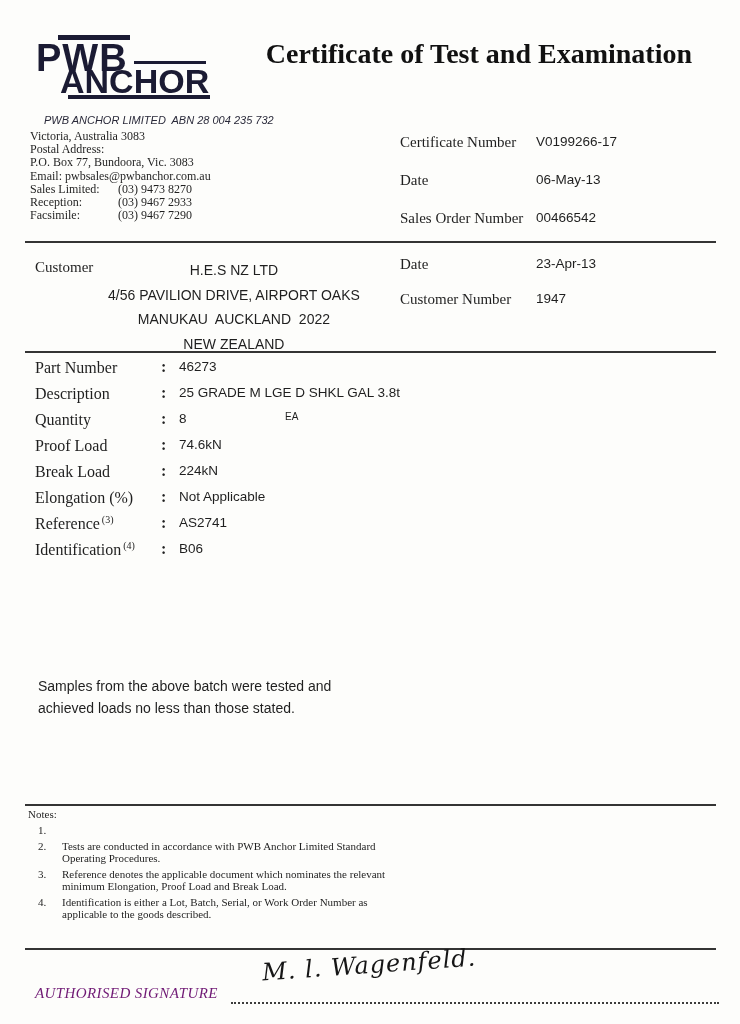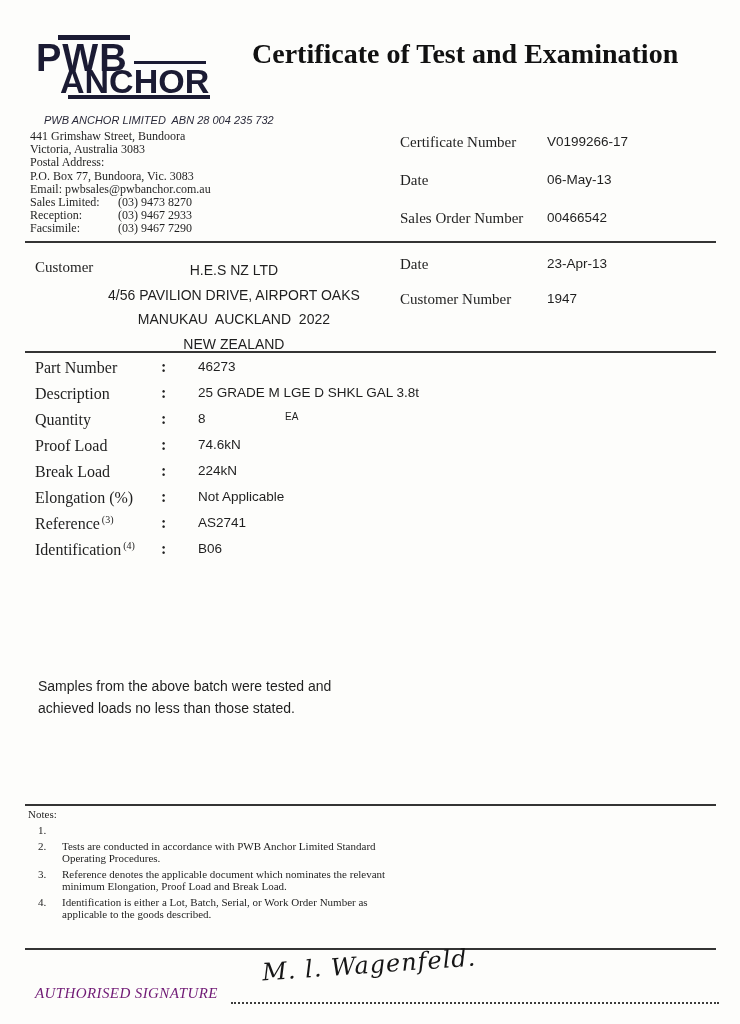--- a/index.html
+++ b/index.html
@@ -16,59 +16,59 @@
   .logo-pwb{position:absolute; left:0; top:9px; font-family:"Liberation Sans",sans-serif;
             font-weight:bold; font-size:38px; line-height:1; letter-spacing:1px;}
   .logo-bar-mid{position:absolute; left:98px; top:31px; width:72px; height:3px; background:currentColor;}
   .logo-anchor{position:absolute; left:24px; top:34px; font-family:Liberation Sans, sans-serif;
                font-weight:bold; font-size:34px; line-height:1; letter-spacing:0;}
   .logo-bar-bottom{position:absolute; left:32px; top:65px; width:142px; height:4px; background:currentColor;}
   .logo-subtext{position:absolute; left:8px; top:84px; font-family:"Liberation Sans",sans-serif;
                 font-style:italic; font-size:11px; color:#2a2a3a; white-space:pre;}
 
   
-  .doc-title{position:absolute; left:252px; top:38px; width:440px; text-align:left;
+  .doc-title{position:absolute; left:252px; top:38px; width:440px; text-align:right;
              font-weight:bold; font-size:28px; line-height:1.15; color:#111;}
 
   
   .company{position:absolute; left:30px; top:130px; width:230px; font-size:12px; line-height:13.2px;}
   .addr-line{white-space:pre;}
   .phone-row{display:flex;}
   .phone-label{width:88px; flex:none;}
   .phone-number{white-space:pre;}
 
   
   .fieldcol{position:absolute; left:400px; width:320px;}
   .fieldcol.cert{top:132px;}
   .fieldcol.order{top:254px;}
   .fieldcol.cert .frow{height:38px;}
   .fieldcol.order .frow{height:35px;}
   .frow{position:relative;}
   .flabel{position:absolute; left:0; top:2px; font-size:15px;}
-  .fvalue{position:absolute; left:147px; top:2px; font-family:"Liberation Sans",sans-serif;
+  .fvalue{position:absolute; left:136px; top:2px; font-family:"Liberation Sans",sans-serif;
           font-size:13.5px; white-space:pre;}
 
   
   .rule{position:absolute; left:25px; width:691px; height:2px; background:#343434;}
   .rule1{top:241px;} .rule2{top:351px;} .rule3{top:804px;} .rule4{top:948px;}
 
   
   .customer{position:absolute; left:35px; top:256px; width:350px;}
   .cust-label{position:absolute; left:0; top:3px; font-size:15px;}
   .cust-lines{position:absolute; left:73px; top:2px; font-family:"Liberation Sans",sans-serif;
               font-size:14px; line-height:24.5px;text-align:center;}
   .cust-line{white-space:pre;}
 
   
   .parts{position:absolute; left:35px; top:355px; width:500px;}
   .prow{position:relative; height:26px;}
   .plabel{position:absolute; left:0; top:3px; font-size:16px;}
   .plabel sup{font-size:10px; vertical-align:6px; margin-left:2px;}
   .pcolon{position:absolute; left:126px; top:3px; font-size:16px; font-weight:bold;}
-  .pvalue{position:absolute; left:163px; top:4px; font-family:"Liberation Sans",sans-serif;
+  .pvalue{position:absolute; left:144px; top:4px; font-family:"Liberation Sans",sans-serif;
           font-size:13.5px; white-space:pre;}
   .pextra{position:absolute; left:250px; top:4px; font-family:"Liberation Sans",sans-serif;
           font-size:10px;}
 
   
   .statement{position:absolute; left:38px; top:676px; font-family:"Liberation Sans",sans-serif;
              font-size:14px; line-height:21.5px; white-space:pre-line;}
 
   
   .notes{position:absolute; left:28px; top:809px; width:430px; font-size:11px; line-height:11.5px;}
@@ -98,21 +98,20 @@
     <div class="logo-anchor">ANCHOR</div>
     <div class="logo-bar-bottom"></div>
     <div class="logo-subtext">PWB ANCHOR LIMITED  ABN 28 004 235 732</div>
   </div>
 
   <div class="doc-title">Certificate of Test and Examination</div>
 
   <div class="company">
     <div>
 
-        <div class="addr-line">441 Grimshaw Street, Bundoora</div>
 
         <div class="addr-line">Victoria, Australia 3083</div>
 
         <div class="addr-line">Postal Address:</div>
 
         <div class="addr-line">P.O. Box 77, Bundoora, Vic. 3083</div>
 
         <div class="addr-line">Email: pwbsales@pwbanchor.com.au</div>
       </div>
     <div>

